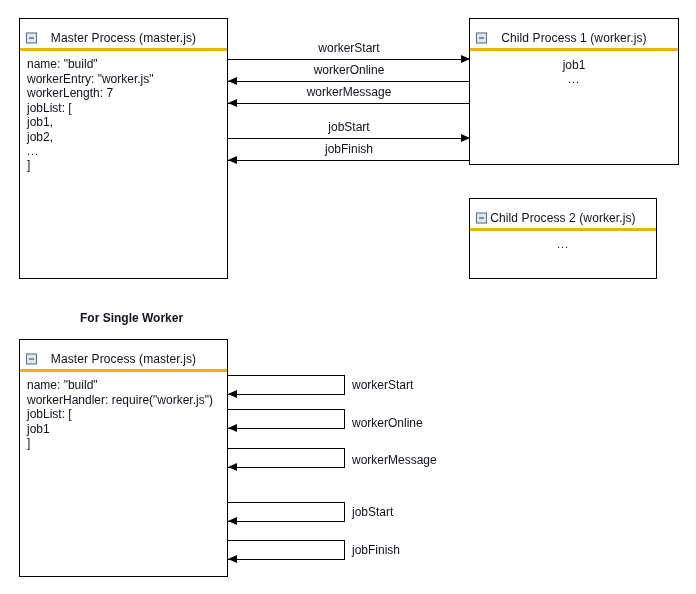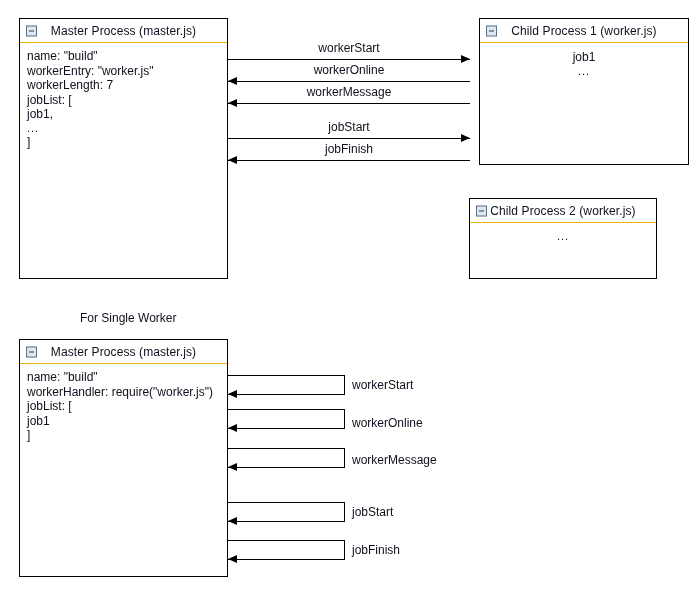--- a/index.html
+++ b/index.html
@@ -27,25 +27,26 @@
   .proc-box {
     position: absolute;
     box-sizing: border-box;
     border: 1px solid #000000;
     background: #ffffff;
   }
   .proc-header {
     position: relative;
     box-sizing: border-box;
     height: 24px;
-    border-bottom: 1px solid #eab308;
+    border-bottom: 3px solid #eab308;
     display: flex;
     align-items: center;
     justify-content: center;
     background: #ffffff;
+    margin-top: 8px;
   }
   .proc-title {
     font-size: 12px;
     line-height: 14px;
     color: #10101e;
     white-space: nowrap;
     letter-spacing: 0.1px;
   }
   .collapse-icon {
     position: absolute;
@@ -136,44 +137,46 @@
     white-space: nowrap;
   }
 
   
   .section-caption {
     position: absolute;
     font-size: 12px;
     line-height: 14px;
     color: #10101e;
     white-space: nowrap;
+    font-weight: bold;
   }
 </style>
 </head>
 <body>
 
 <div id="canvas">
 
   <div class="proc-box" style="left:19px; top:18px; width:209px; height:261px;">
     <div class="proc-header">
       <span class="collapse-icon"></span>
       <span class="proc-title">Master Process (master.js)</span>
     </div>
     <div class="proc-body">
       <div class="line">name: "build"</div>
       <div class="line">workerEntry: "worker.js"</div>
       <div class="line">workerLength: 7</div>
       <div class="line">jobList: [</div>
       <div class="line">job1,</div>
+      <div class="line">job2,</div>
       <div class="line ellipsis-line">...</div>
       <div class="line">]</div>
     </div>
   </div>
 
-  <div class="proc-box" style="left:479px; top:18px; width:210px; height:147px;">
+  <div class="proc-box" style="left:469px; top:18px; width:210px; height:147px;">
     <div class="proc-header">
       <span class="collapse-icon"></span>
       <span class="proc-title">Child Process 1 (worker.js)</span>
     </div>
     <div class="proc-body proc-body-centered">
       <div>job1</div>
       <div class="ellipsis-line">...</div>
     </div>
   </div>
 

